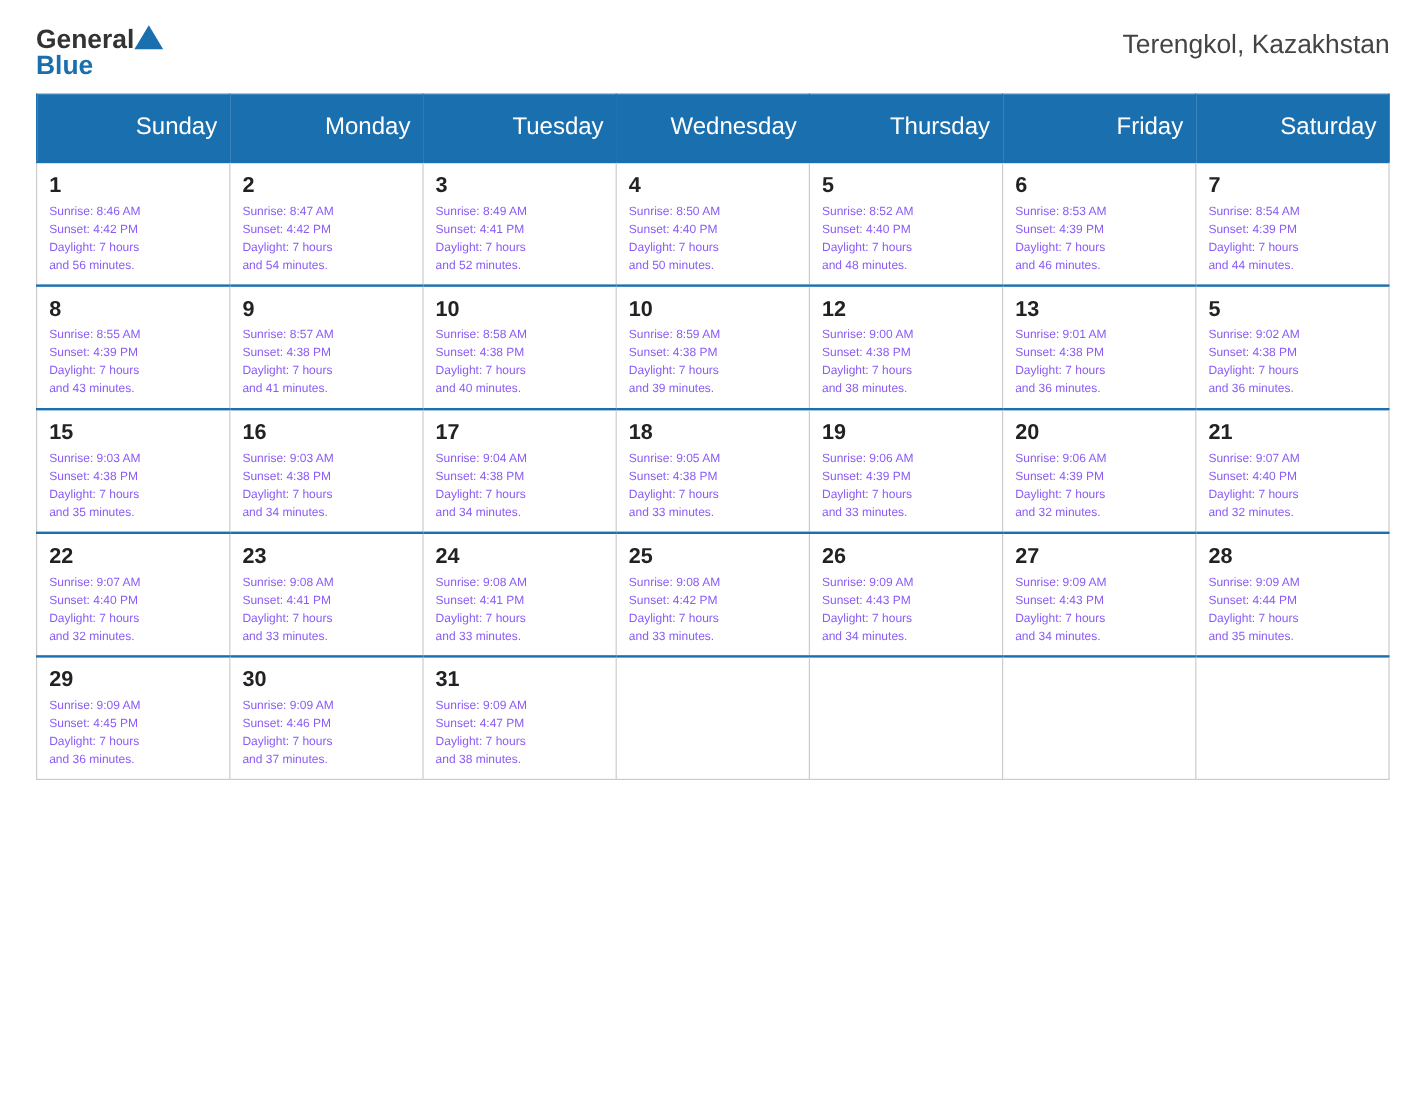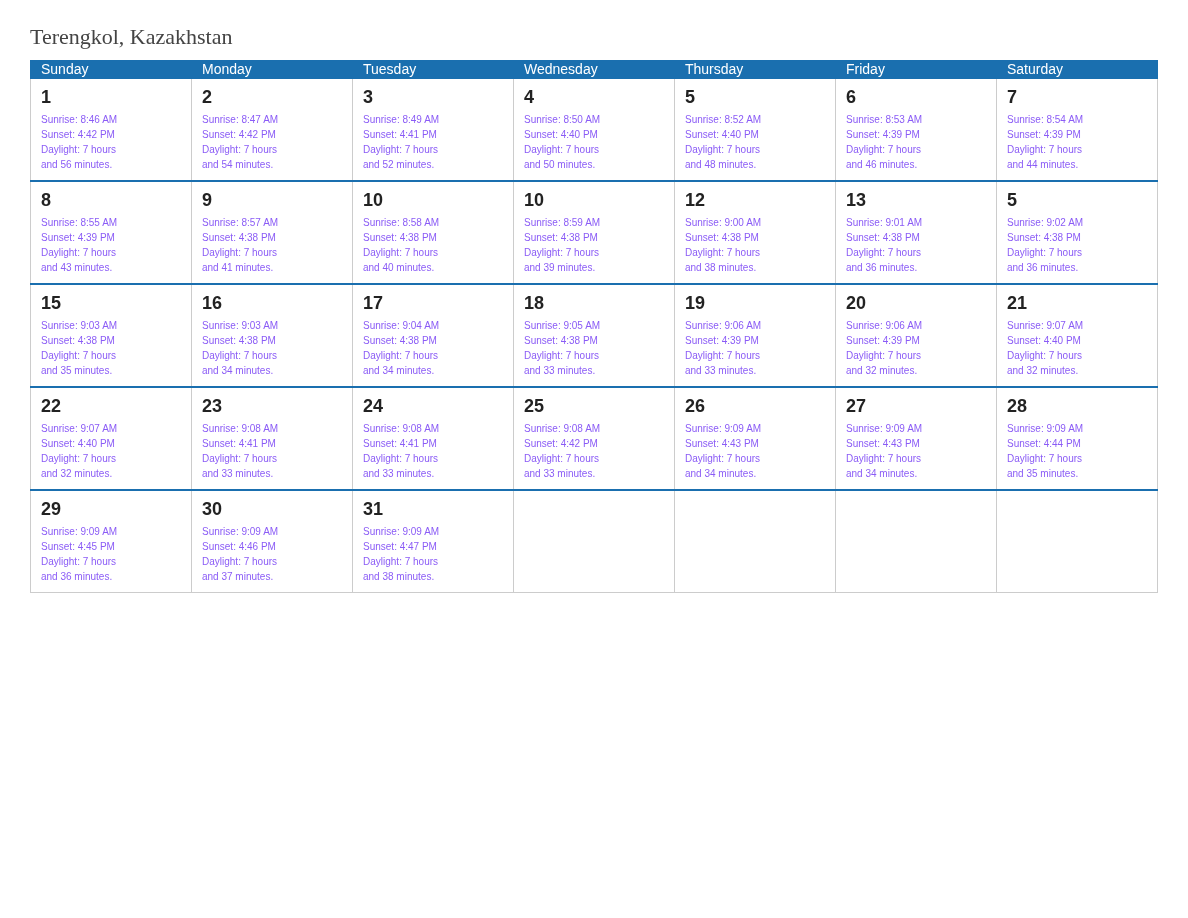--- a/index.html
+++ b/index.html
@@ -55,34 +55,33 @@
     .calendar-title {
       font-size: 52px;
       font-weight: bold;
       color: #222;
       line-height: 1.1;
     }
     .calendar-subtitle {
       font-size: 22px;
       color: #444;
       margin-top: 4px;
-      font-family: Liberation Serif, serif;
     }
     table {
       width: 100%;
       border-collapse: collapse;
       margin-top: 10px;
     }
     th {
       background-color: #1a6faf;
       color: #fff;
-      padding: 0 10px;
-      font-size: 14px;
+      padding: 16px 10px;
+      font-size: 20px;
       font-weight: normal;
-      text-align: left;
+      text-align: right;
       border: 1px solid #1a6faf;
     }
     td {
       vertical-align: top;
       padding: 8px 10px;
       border: 1px solid #ccc;
       width: 14.28%;
       font-size: 13.5px;
       color: #333;
       min-height: 100px;
@@ -106,20 +105,29 @@
       border-top: 2px solid #1a6faf;
     }
     tr:not(:first-child) td {
       border-top: 2px solid #1a6faf;
     }
   </style>
 </head>
 <body>
 
 <div class="header">
+  <div class="logo">
+    <div class="logo-block">
+      <div class="logo-top-row">
+        <span class="logo-text-general">General</span>
+        <div class="logo-triangle"></div>
+      </div>
+      <span class="logo-blue">Blue</span>
+    </div>
+  </div>
   <div class="title-block">
     <div class="calendar-subtitle">Terengkol, Kazakhstan</div>
   </div>
 </div>
 
 <table>
   <thead>
     <tr>
     <th>Sunday</th>
         <th>Monday</th>

